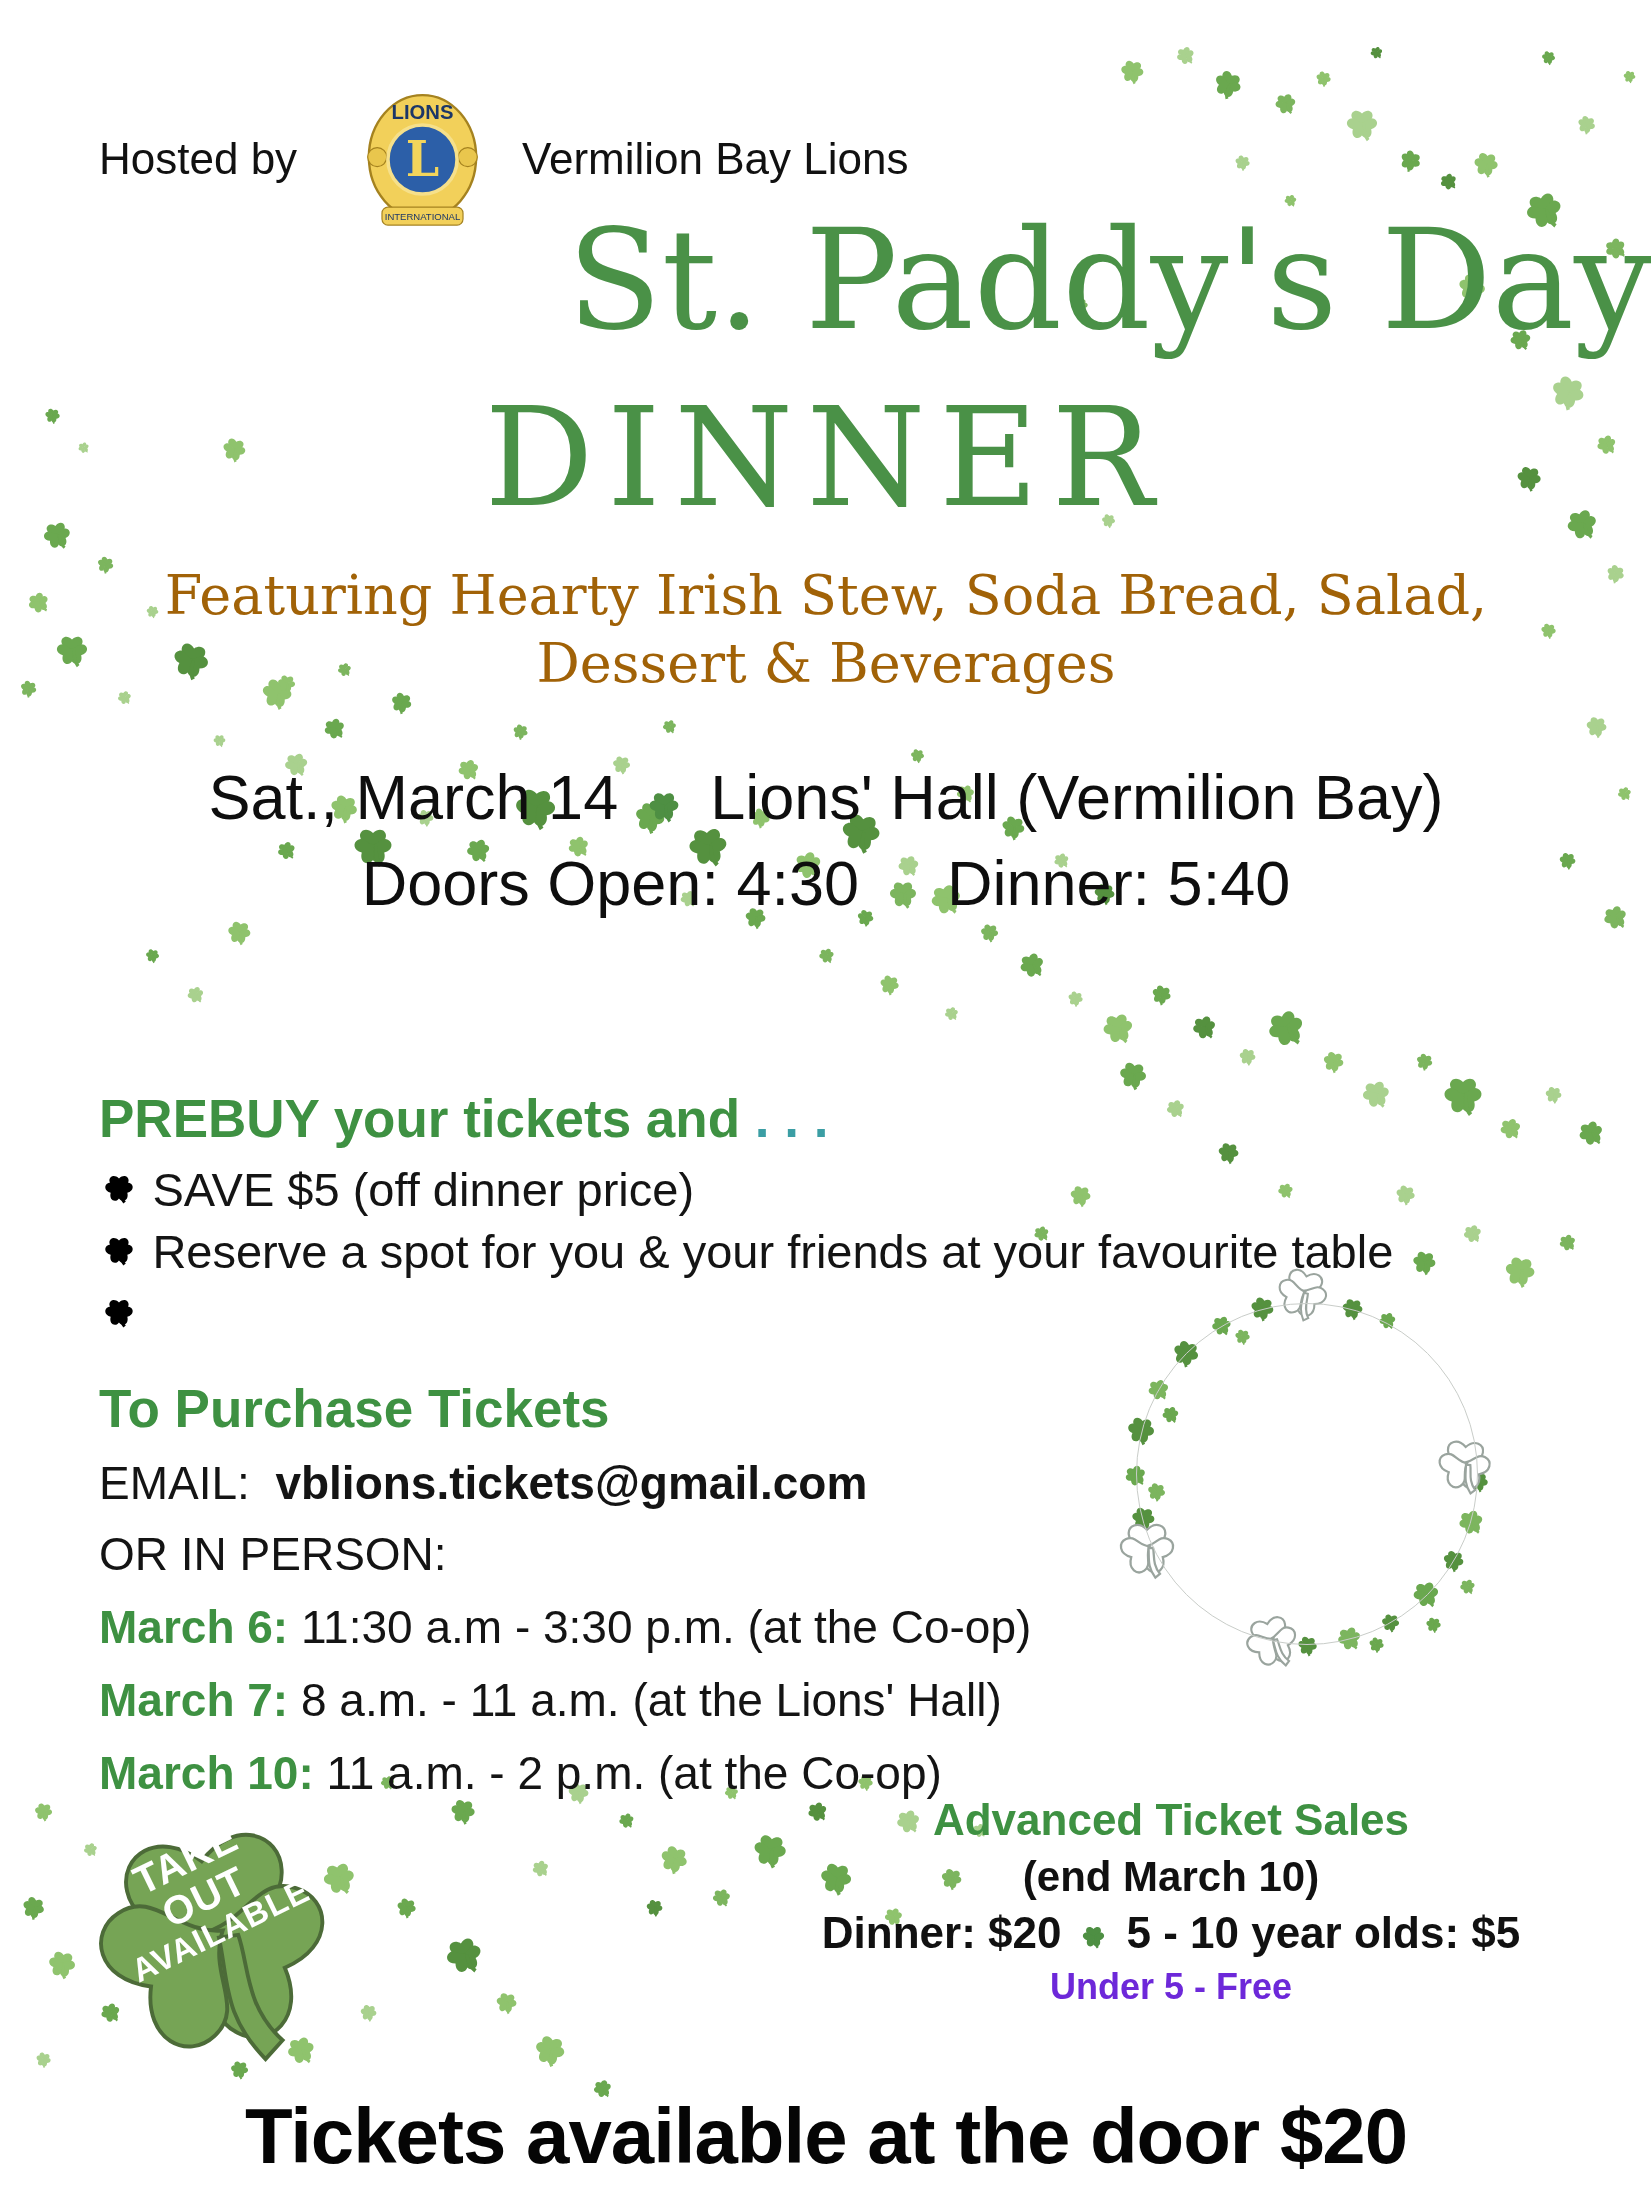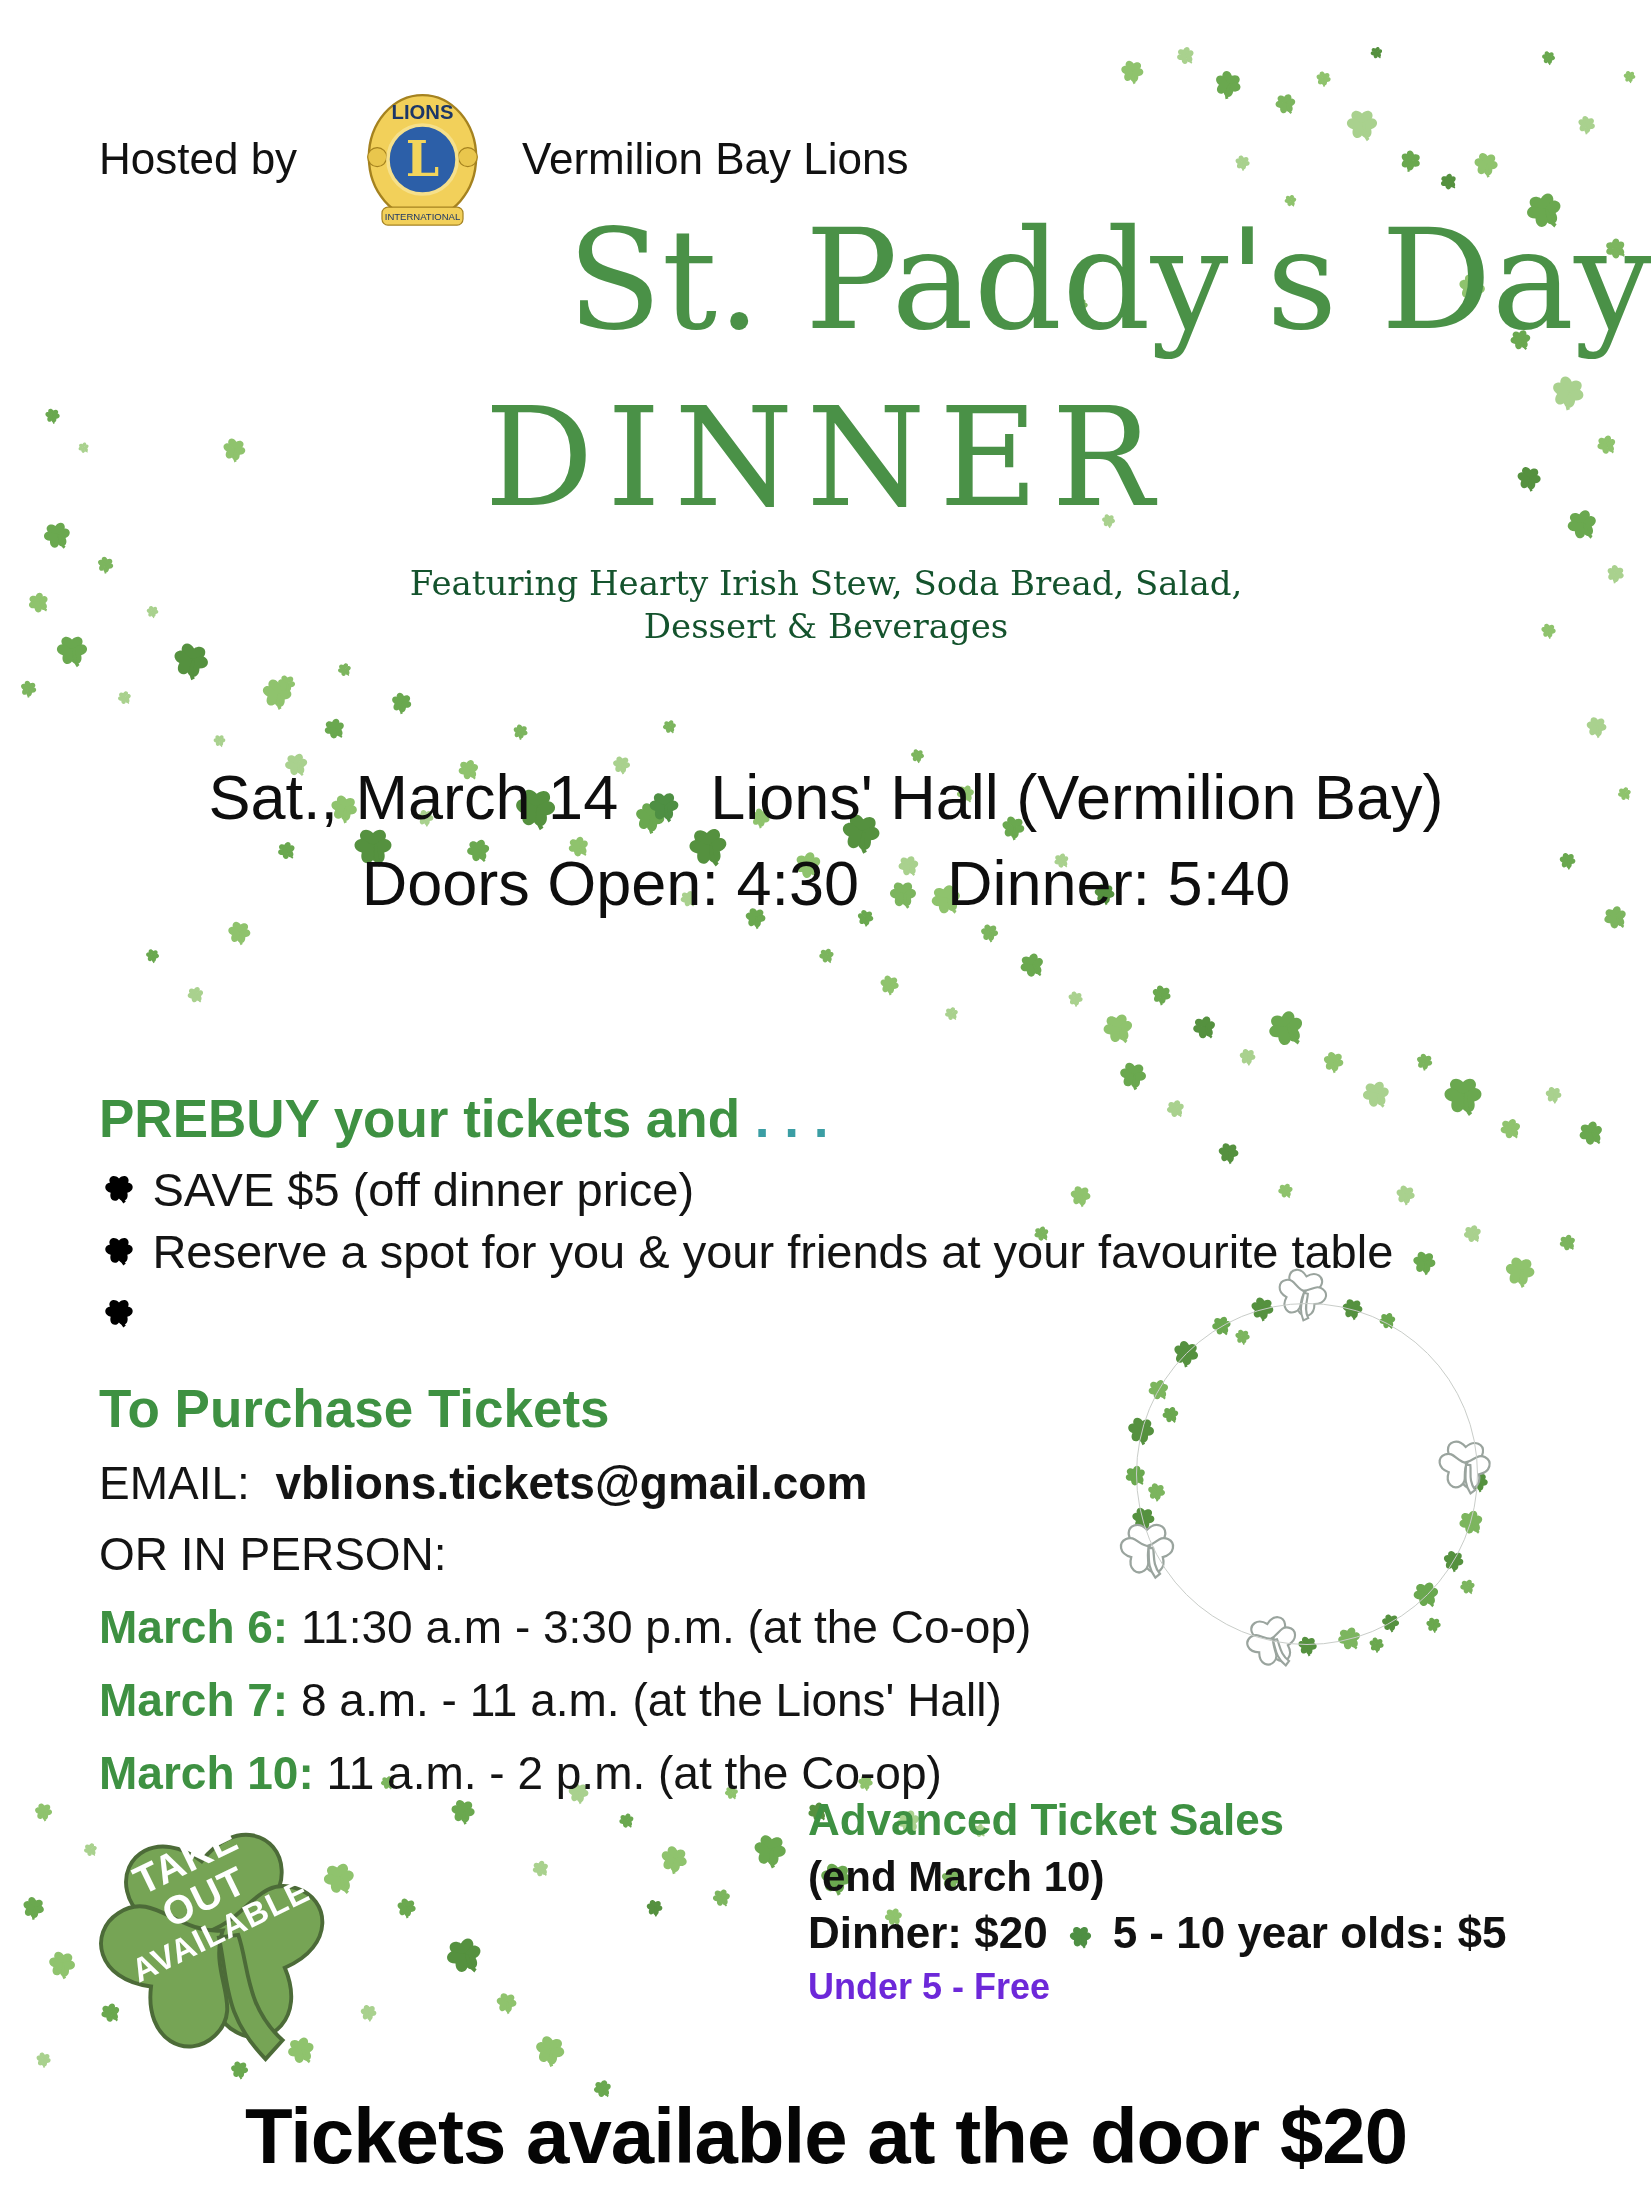--- a/index.html
+++ b/index.html
@@ -16,21 +16,21 @@
     border:1.9px solid #c9cdc9;border-radius:50%;
   }
   
   .header-row{position:absolute;left:99px;top:88px;width:1051px;height:153px;}
   .hosted-by{position:absolute;left:0;top:46px;font-size:44px;font-weight:500;color:#111;}
   .org-name{position:absolute;left:423px;top:46px;font-size:44px;font-weight:500;color:#111;}
   .logo{position:absolute;left:266px;top:0px;}
   
   .title1{position:absolute;top:212px;font-family:"DejaVu Serif",serif;font-size:138px;line-height:1;color:var(--title-green);font-weight:400;text-align:right;}
   .title2{position:absolute;top:390px;font-family:"DejaVu Serif",serif;font-size:136px;line-height:1;letter-spacing:13.4px;color:var(--title-green);font-weight:500;}
-  .subtitle{position:absolute;top:562px;font-family:"DejaVu Serif",serif;font-size:34px;line-height:1.26;color:#14532d;}
+  .subtitle{position:absolute;top:562px;font-family:"DejaVu Serif",serif;font-size:54px;line-height:1.26;color:#a16207;}
   
   .event1{position:absolute;top:761px;font-size:63px;font-weight:500;color:#0e0e0e;}
   .event2{position:absolute;top:847px;font-size:63px;font-weight:500;color:#0e0e0e;}
   .inline-sham{display:inline-block;vertical-align:-7.6px;margin:0 25px;}
   
   .prebuy{position:absolute;left:99px;top:1088px;width:1491px;}
   .prebuy-heading{font-size:53px;font-weight:bold;color:var(--accent);letter-spacing:0px;}
   .prebuy-dots{color:var(--teal);font-weight:bold;}
   .bullet-list{margin-top:17px;}
   .bullet-row{display:flex;align-items:flex-start;margin-bottom:13.4px;}
@@ -45,21 +45,21 @@
   .date-label{color:var(--accent);font-weight:bold;}
   
   .takeout{position:absolute;left:50px;top:1776px;width:325px;height:335px;}
   .takeout-text{
     position:absolute;left:32.5px;top:59px;width:239px;text-align:center;
     transform:rotate(-26deg);color:#ffffff;font-weight:bold;line-height:1.04;letter-spacing:1px;
   }
   .takeout-text .l1,.takeout-text .l2{font-size:40px;}
   .takeout-text .l3{font-size:33px;}
   
-  .advanced{position:absolute;left:808px;top:1795px;width:726px;text-align:left;}
+  .advanced{position:absolute;left:808px;top:1795px;width:726px;text-align:center;}
   .advanced-heading{font-size:44px;font-weight:bold;color:var(--accent);}
   .advanced-sub{font-size:42px;font-weight:bold;color:#111;margin-top:7.6px;}
   .advanced-prices{font-size:44px;font-weight:bold;color:#111;margin-top:7.6px;white-space:nowrap;}
   .advanced-under{font-size:36px;font-weight:bold;color:#6d28d9;margin-top:7.6px;}
   .price-sham{display:inline-block;vertical-align:-3.8px;margin:0 17px;color:#4e8f43;}
   
   .footer{position:absolute;top:2091px;font-size:78px;font-weight:bold;color:#050505;letter-spacing:-1px;}
   .z2{z-index:2;}
 </style>
 </head>

